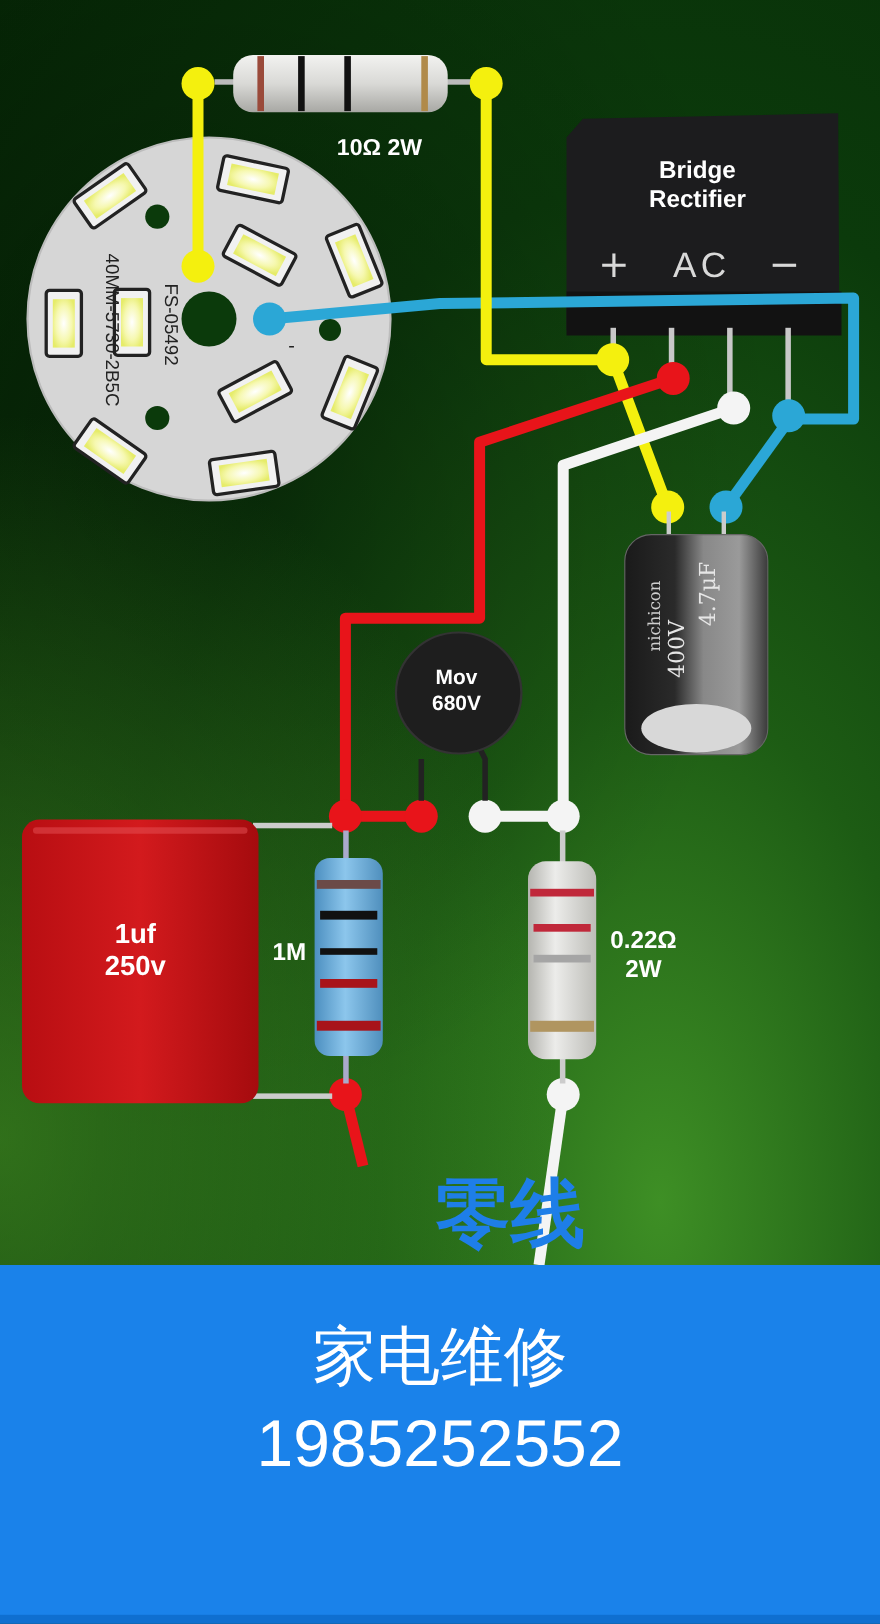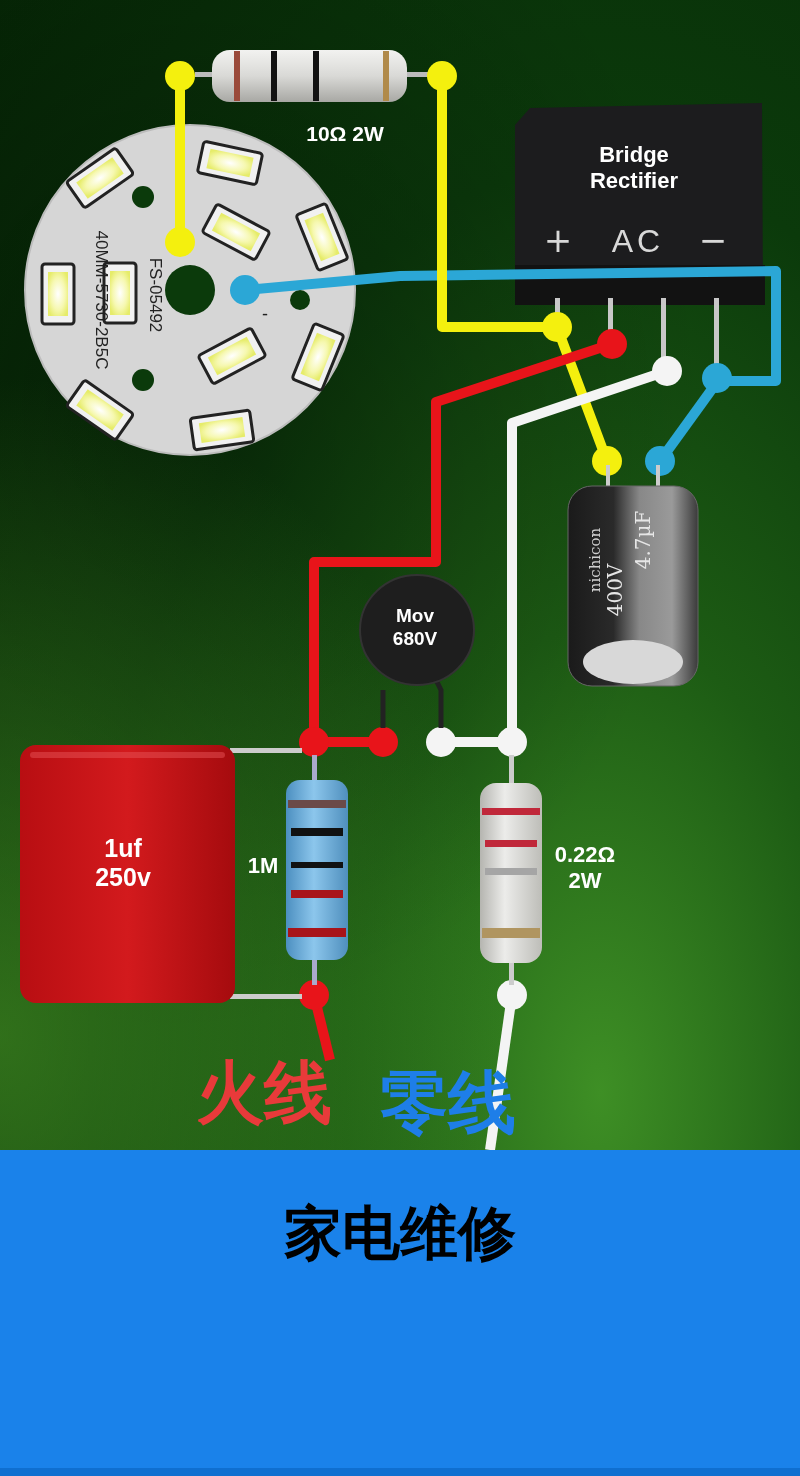--- a/index.html
+++ b/index.html
@@ -5,21 +5,21 @@
   html, body { margin: 0; padding: 0; }
   body { width: 800px; height: 1476px; overflow: hidden; background: #0a2a0a; font-family: "Liberation Sans", sans-serif; }
   #stage { position: relative; width: 800px; height: 1150px; overflow: hidden;
     background: radial-gradient(ellipse at 75% 95%, #3e8f25 0%, #1d5c14 30%, #0b3a0b 60%, #062806 100%); }
   #stage::before { content: ""; position: absolute; inset: 0;
     background: radial-gradient(ellipse at 0% 90%, rgba(80,160,40,0.55) 0%, rgba(0,0,0,0) 45%),
                 radial-gradient(ellipse at 20% 35%, rgba(0,0,0,0.35) 0%, rgba(0,0,0,0) 60%); }
   svg.circuit { position: absolute; left: 0; top: 0; }
   .wire-label { position: absolute; font-weight: bold; font-family: "DejaVu Sans", sans-serif; font-size: 68px; }
   #footer { position: absolute; left: 0; top: 1150px; width: 800px; height: 326px; background: #1a82ea; }
-  #footer .line { position: absolute; left: 0; width: 800px; text-align: center; color: #000000; font-weight: bold; font-family: "DejaVu Sans", sans-serif; }
+  #footer .line { position: absolute; left: 0; width: 800px; text-align: center; color: #ffffff; font-weight: normal; font-family: "DejaVu Sans", sans-serif; }
   #footer .bottom-strip { position: absolute; left: 0; bottom: 0; width: 800px; height: 8px; background: #0f6fd0; }
 </style>
 </head>
 <body>
 
 <div id="stage">
   <svg class="circuit" width="800" height="1150" viewBox="0 0 800 1150">
     <defs>
       <linearGradient id="resWhite" x1="0" y1="0" x2="0" y2="1">
         <stop offset="0" stop-color="#f2f2f0"></stop>
@@ -220,20 +220,20 @@
       <rect x="485" y="840" width="52" height="7" fill="#c0283a"></rect>
       <rect x="485" y="868" width="52" height="7" fill="#a5a5a5"></rect>
       <rect x="482" y="928" width="58" height="10" fill="#b09560"></rect>
     </g>
     <text x="585" y="862" font-family="Liberation Sans, sans-serif" font-size="22" font-weight="bold" fill="#fff" text-anchor="middle">0.22Ω</text>
     <text x="585" y="888" font-family="Liberation Sans, sans-serif" font-size="22" font-weight="bold" fill="#fff" text-anchor="middle">2W</text>
 
     <text x="345" y="141" font-family="Liberation Sans, sans-serif" font-size="21" font-weight="bold" fill="#fff" text-anchor="middle">10Ω 2W</text>
   </svg>
 
-  <div class="wire-label" style="left:196px; top:1048px; color:#e83a3a;">火线</div>
-  <div class="wire-label" style="left:380px; top:1058px; color:#1e7ee8;">零线</div>
+  <div class="wire-label" style="left:396px; top:1058px; color:#1e7ee8;">零线</div>
 </div>
 
 <div id="footer">
   <div class="line" style="top:45px; font-size:58px;">家电维修</div>
+  <div class="line" style="top:128px; font-size:60px; font-family:'Liberation Sans', sans-serif;">1985252552</div>
   <div class="bottom-strip"></div>
 </div>
 
 </body></html>

